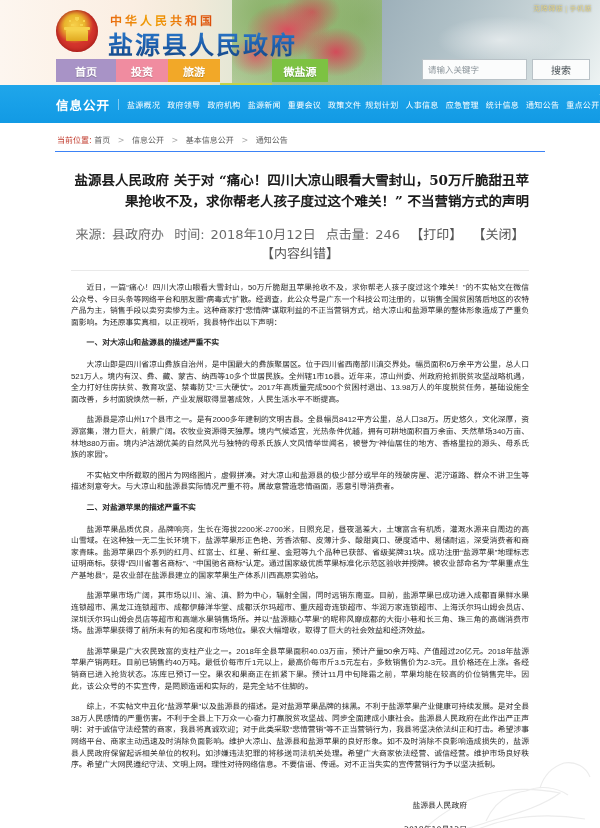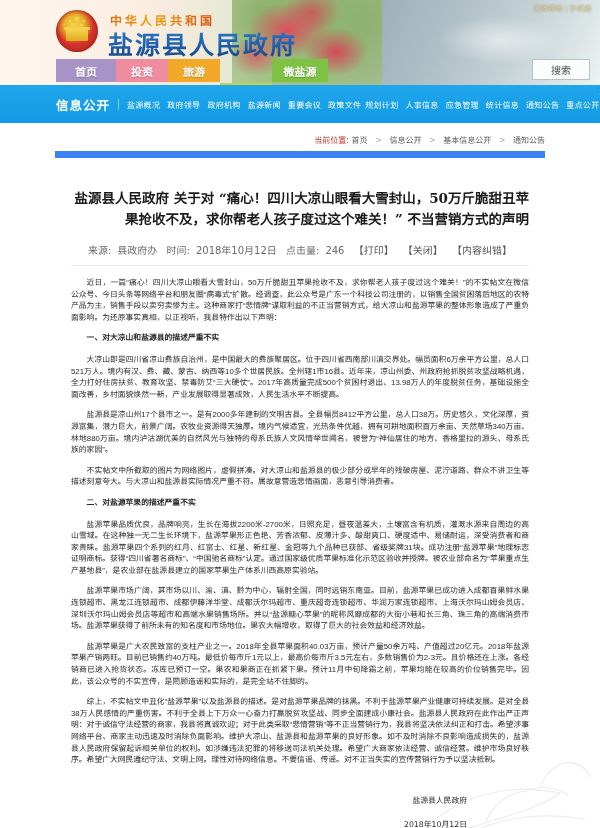--- a/index.html
+++ b/index.html
@@ -140,36 +140,35 @@
   .bg-watermark{
     position:absolute; right:0; top:520px; width:210px; height:308px;
     opacity:.5; pointer-events:none; z-index:0;
   }
   .content-card{
     position:relative; z-index:1;
     width:490px; margin:0 auto; background:transparent; padding-top:7px;
   }
   .breadcrumb{
     font-size:8px; color:#5a5a5a; padding:4px 0 6px 2px;
-    border-bottom:7px solid #3b82f6; margin-bottom:12px;
-    font-family:"DejaVu Sans",sans-serif;
-    text-align:right;
+    border-bottom:1px solid #3b82f6; margin-bottom:0;
+    font-family:"DejaVu Sans",sans-serif;
   }
   .bc-cur{ color:#c0392b; }
   .bc-sep{ color:#aaa; margin:0 5px; }
   .bc-link{ color:#5a5a5a; cursor:pointer; }
 
   .article{ padding:16px 16px 0 16px; }
   .article-title{
     font-size:13.5px; line-height:21px; font-weight:bold; color:#1b1b1b;
     text-align:right; margin:2px 0 0 0;
     font-family:"DejaVu Serif","Liberation Serif",serif;
   }
   .article-meta{
-    text-align:center; font-size:10px; color:#6b6b6b; margin-top:12px;
+    text-align:center; font-size:13px; color:#6b6b6b; margin-top:12px;
     border-bottom:1px solid #e9e9e9; padding-bottom:8px;
     font-family:"DejaVu Sans",sans-serif;
   }
   .meta-item{ margin:0 3px; }
   .meta-act{ color:#555; cursor:pointer; }
 
   .article-body{ margin-top:11px; }
   .para{
     font-size:7.8px; line-height:11.6px; color:#2a2a2a;
     text-align:justify; text-indent:2em; margin:0 0 9px 0;
@@ -207,20 +206,21 @@
 
   <div class="tabbar">
     <div class="tab t0">首页</div>
     <div class="tab t1">投资</div>
     <div class="tab t2">旅游</div>
     <div class="tab t3">专题</div>
     <div class="tab t4">微盐源</div>
   </div>
 
   <div class="searchbox">
+    <input class="search-input" type="text" placeholder="请输入关键字" style="">
     <button class="search-btn">搜索</button>
   </div>
 </div>
 
 <div class="bluenav">
   <div class="nav-group">
     <div style="display:flex;flex-direction:column;justify-content:center;gap:4px;">
       <div class="nav-title">信息公开</div>
     </div>
     <div class="nav-links">

